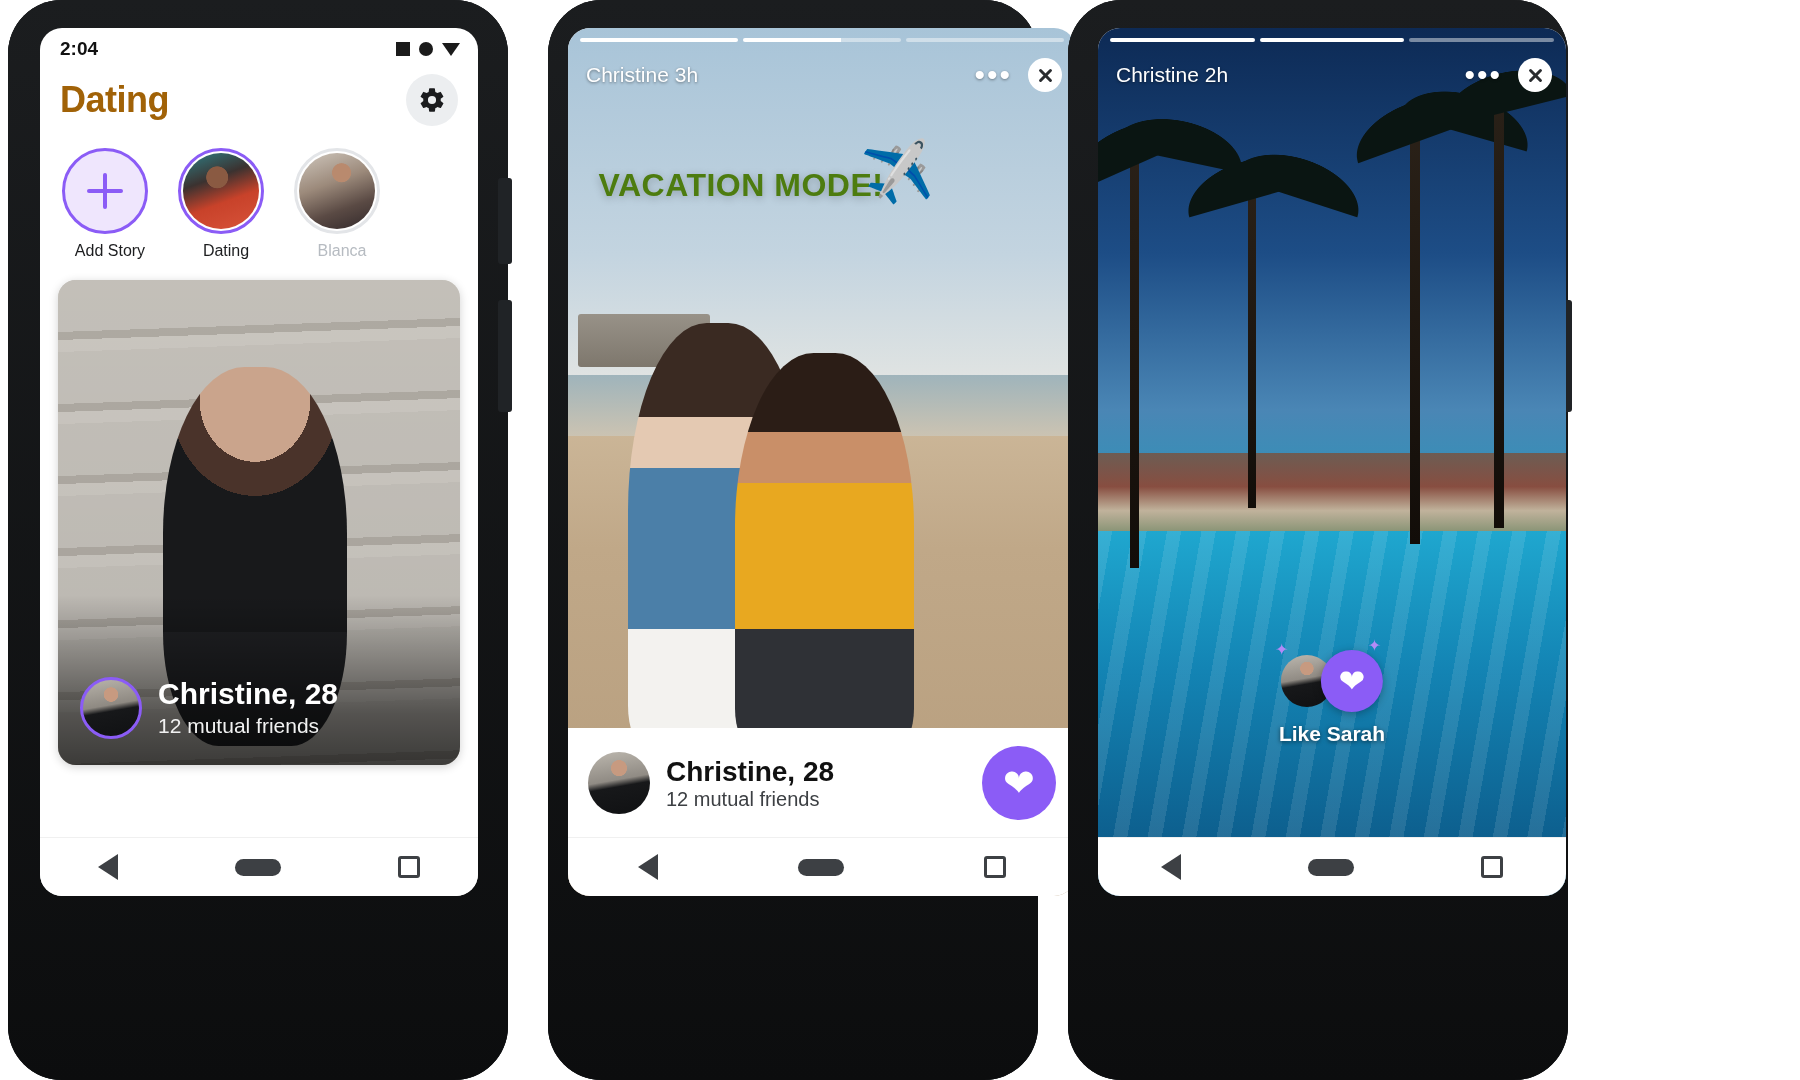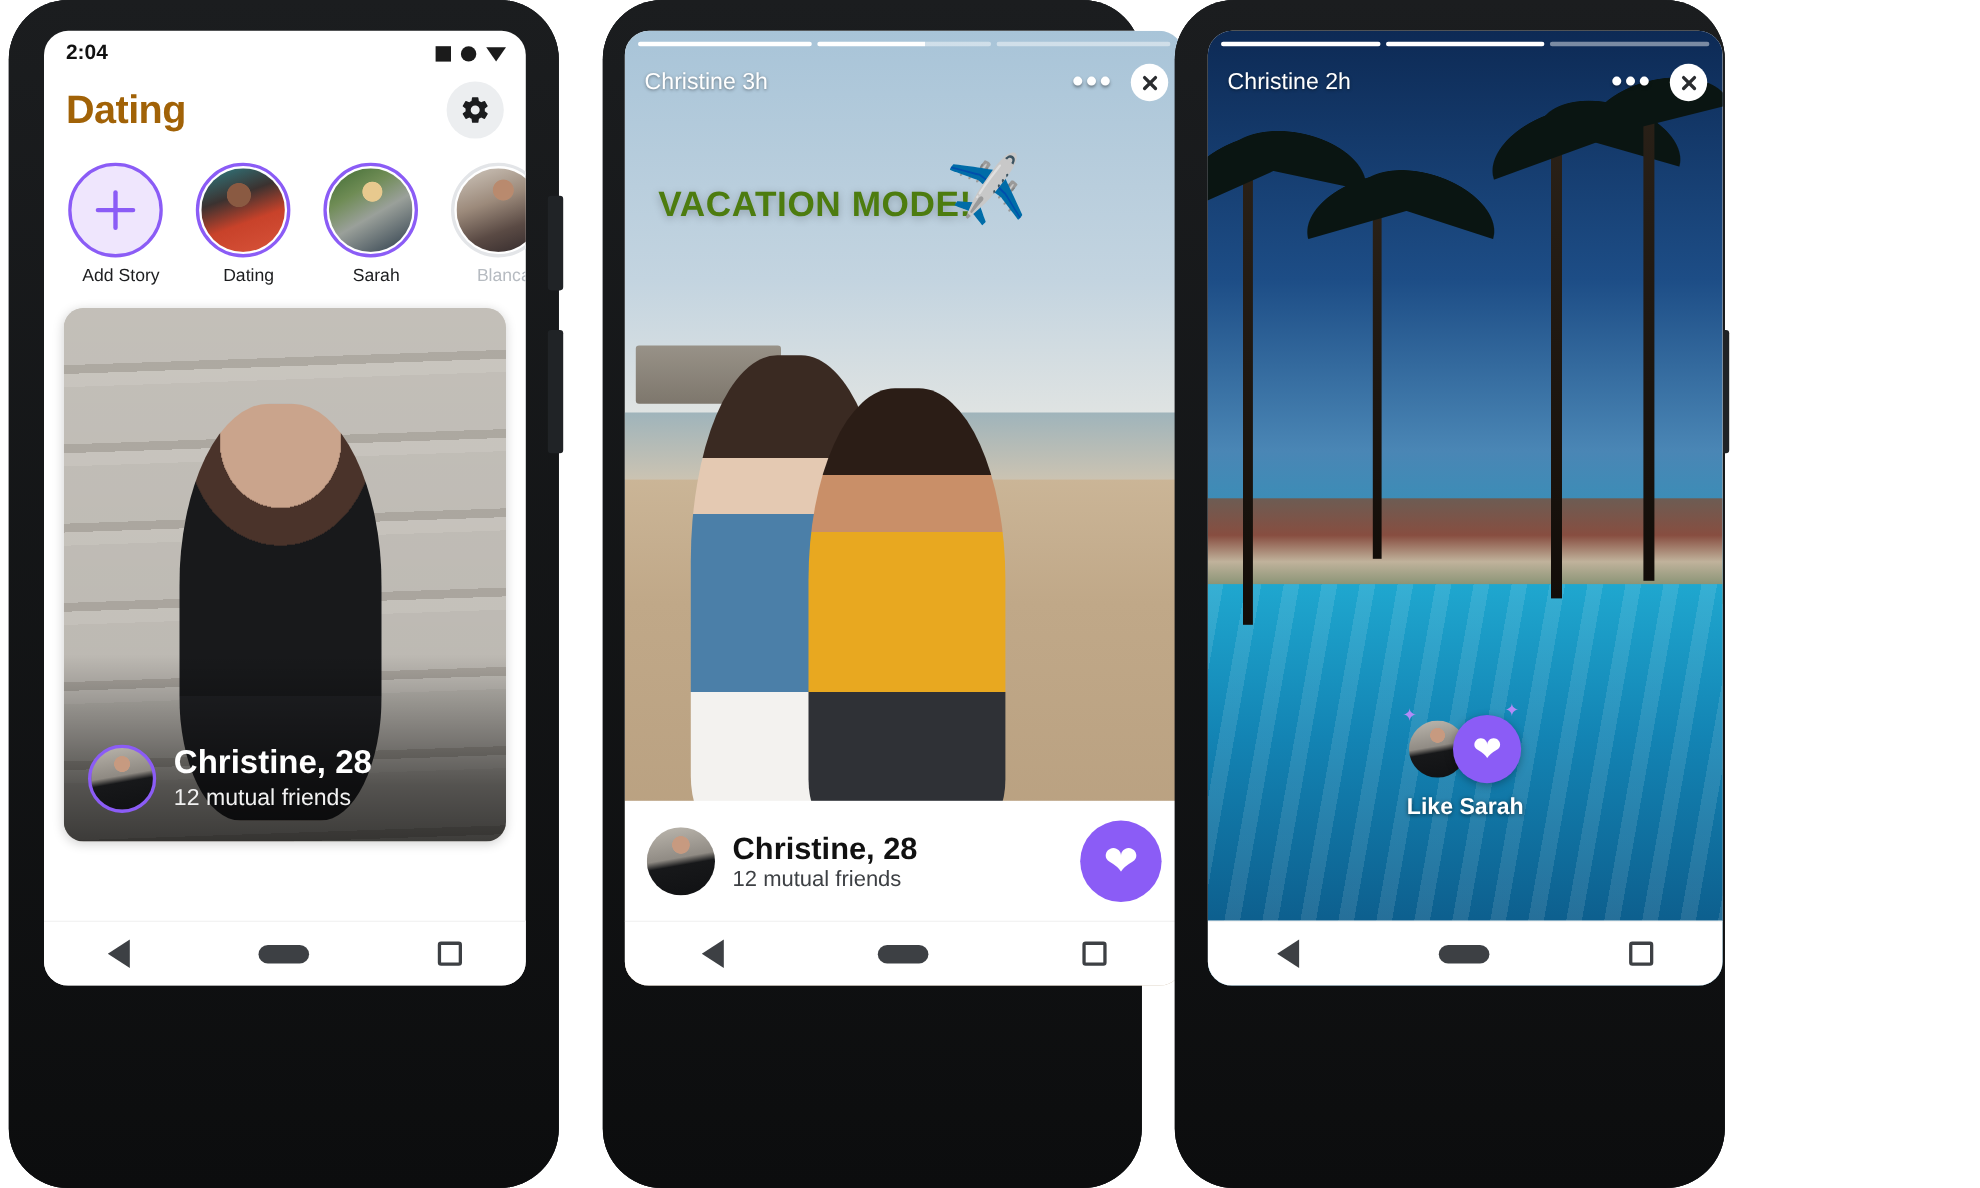--- a/index.html
+++ b/index.html
@@ -217,26 +217,20 @@
         </div>
         <div class="story-lbl">Add Story</div>
       </div>
       <div class="story">
         <div class="ring">
             <div class="thumb t-taylor"></div>
           </div>
         <div class="story-lbl">Dating</div>
       </div>
       <div class="story">
-        <div class="ring">
-            <div class="thumb t-sarah"></div>
-          </div>
-        <div class="story-lbl">Sarah</div>
-      </div>
-      <div class="story">
         <div class="ring gray">
             <div class="thumb t-blanca"></div>
           </div>
         <div class="story-lbl muted">Blanca</div>
       </div>
 
     </div>
 
     <div class="card">
       <div class="card-photo"></div>

